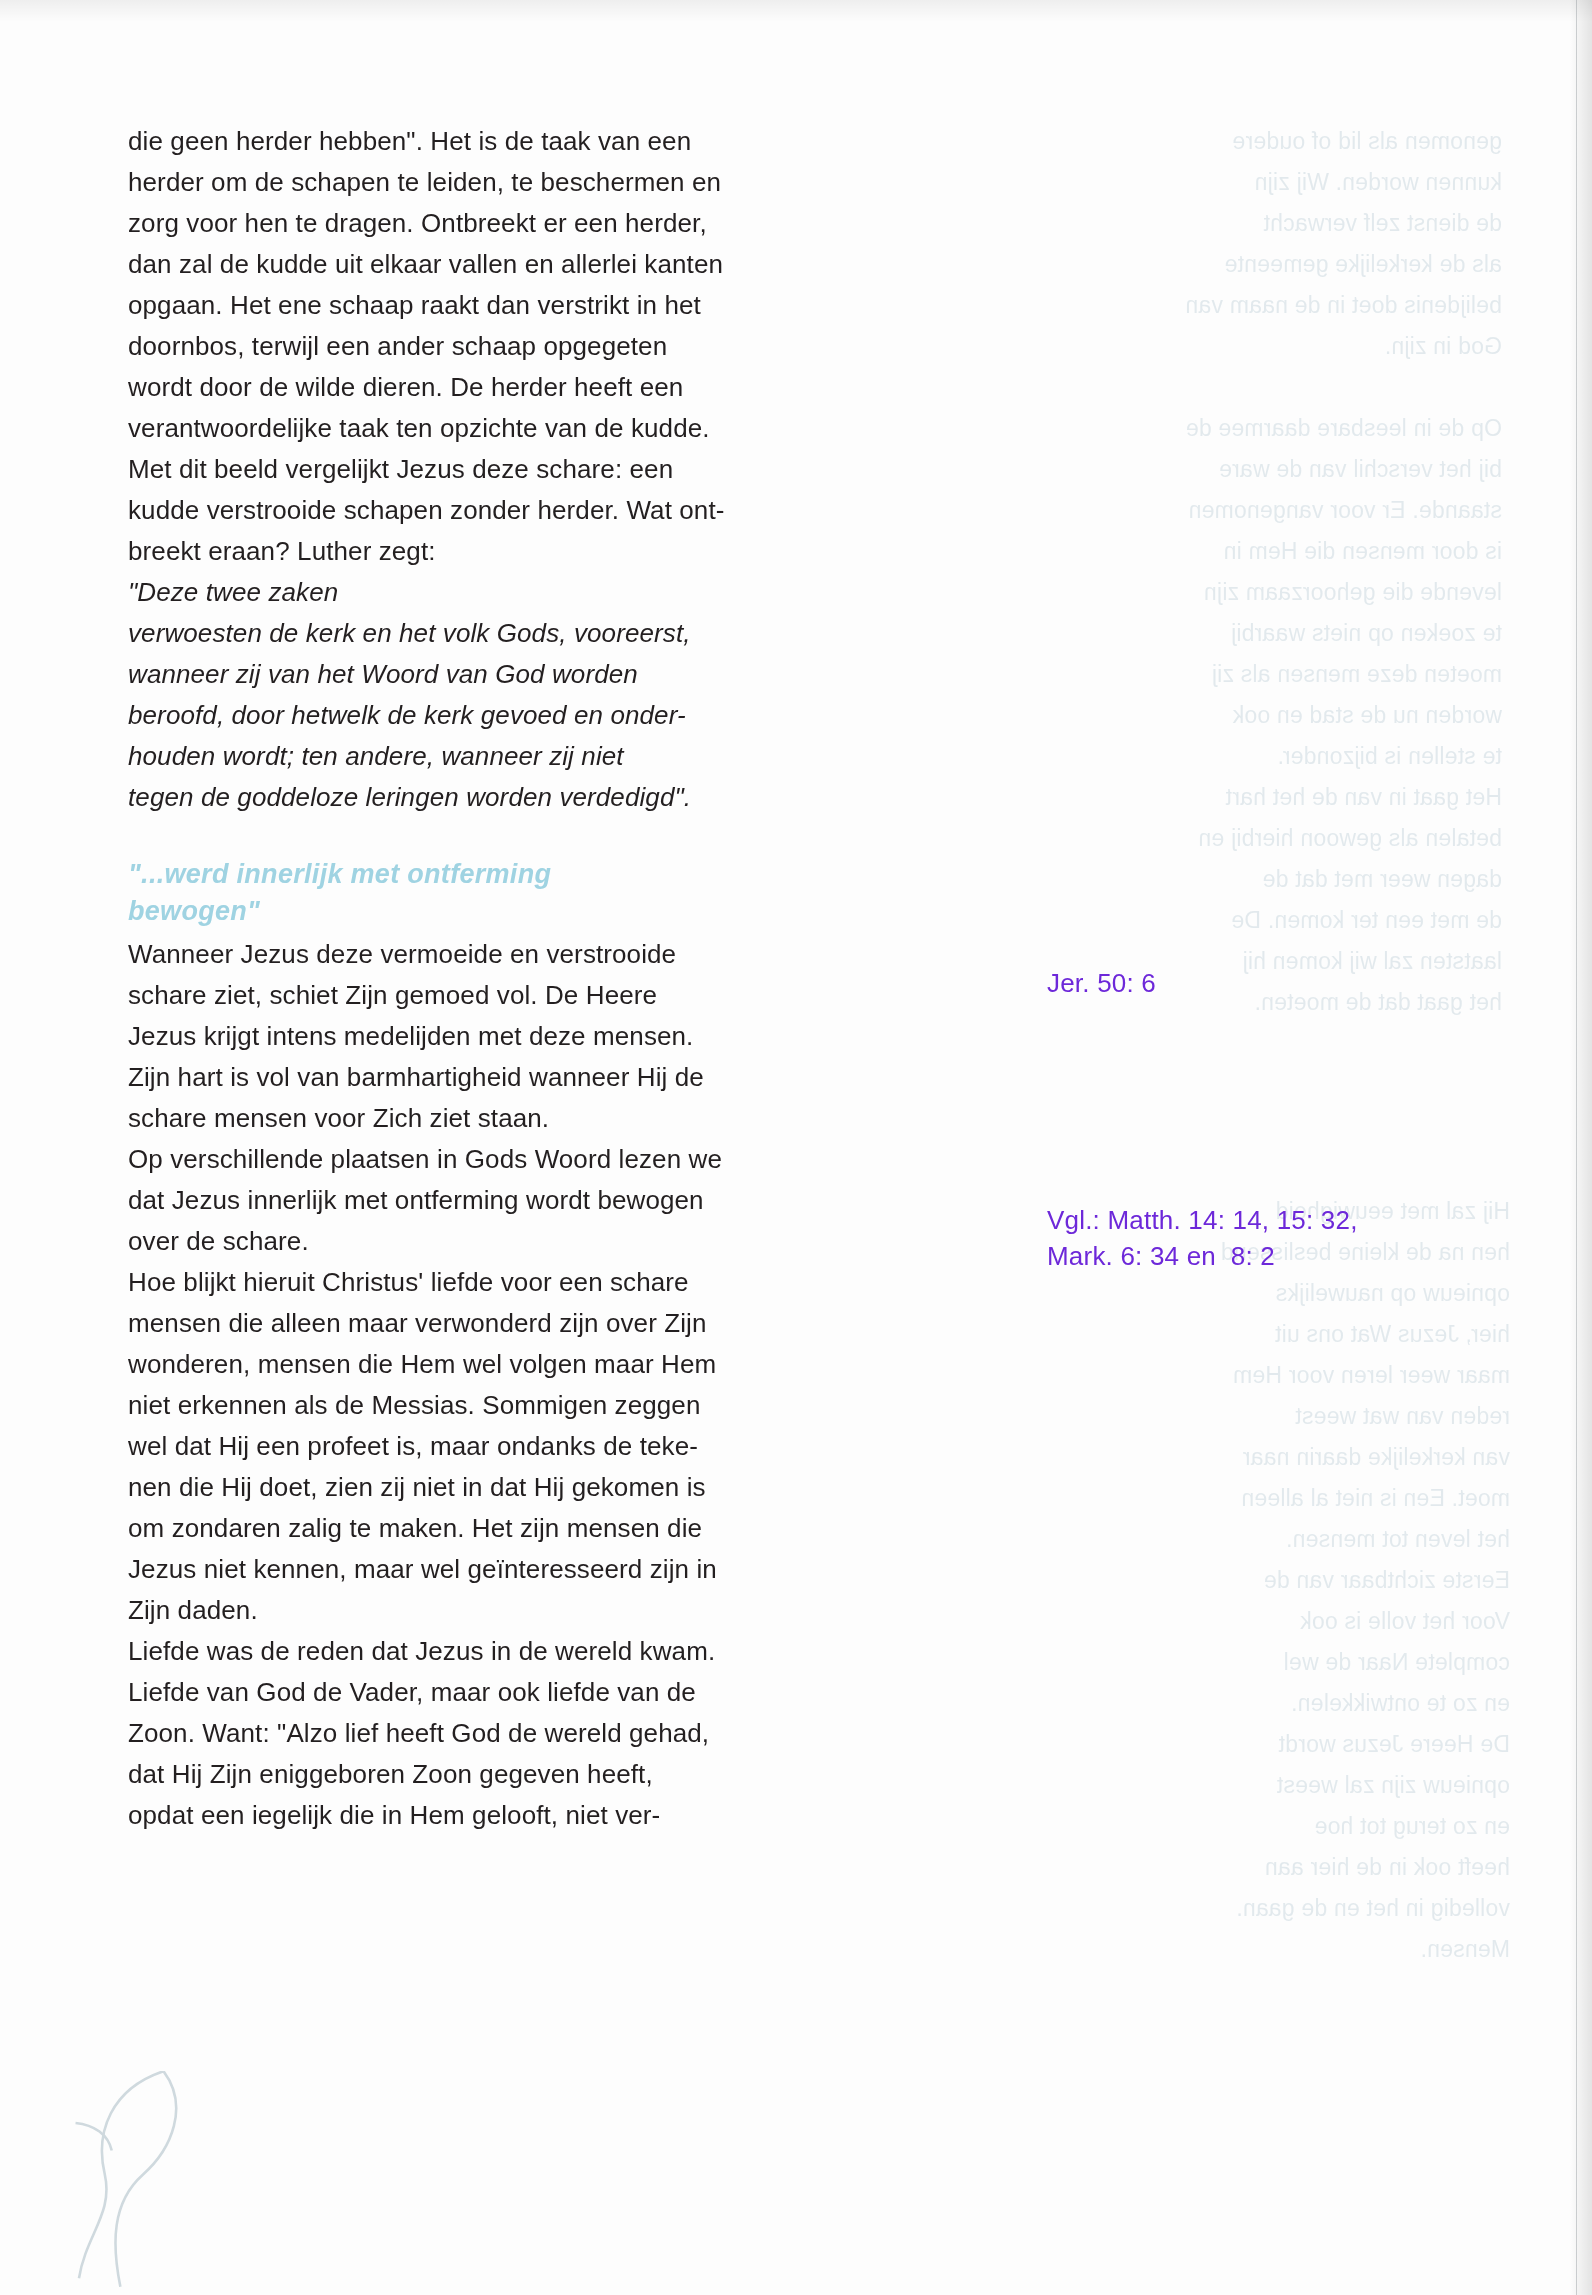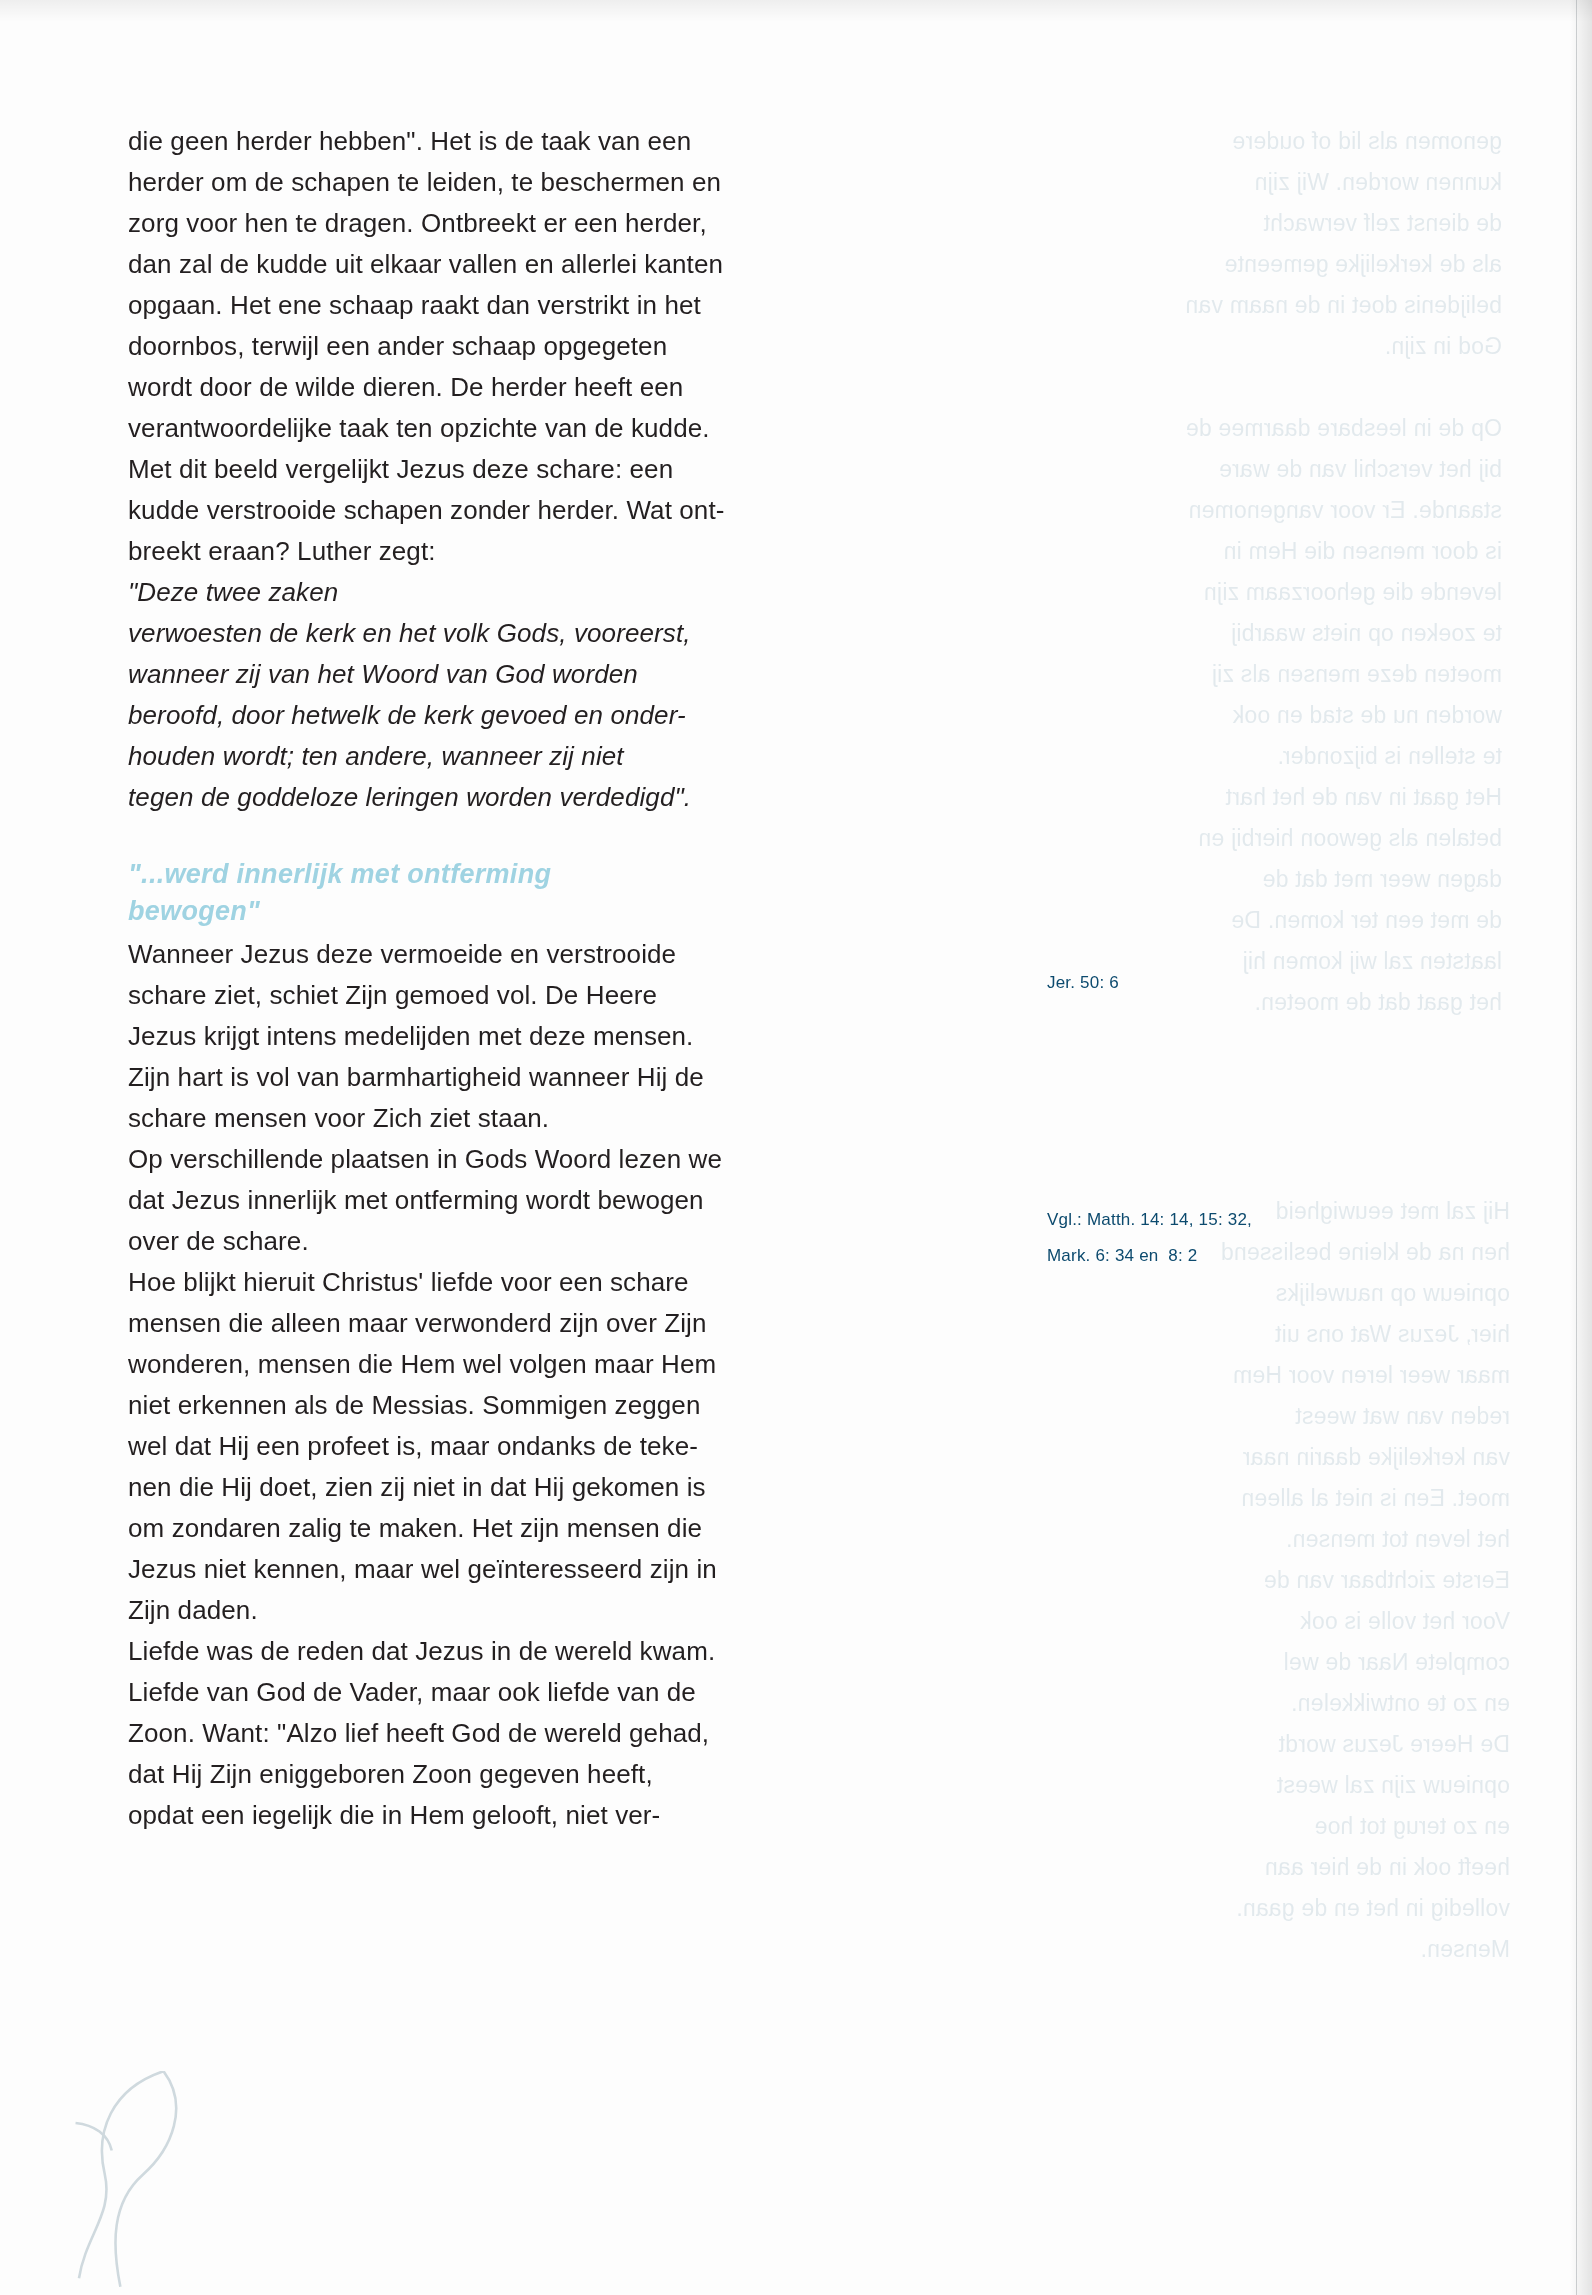--- a/index.html
+++ b/index.html
@@ -78,23 +78,23 @@
     font-style: italic;
     font-weight: bold;
     color: #9fd3e2;
     letter-spacing: 0.3px;
     white-space: pre-wrap;
   }
 
   
   .margin-note {
     position: absolute;
-    font-size: 17px;
+    font-size: 26px;
     line-height: 36px;
-    color: #0c4a6e;
+    color: #6d28d9;
     letter-spacing: 0.2px;
     white-space: pre-wrap;
   }
   #note-jer {
     left: 1047px;
     top: 965px;
   }
   #note-vgl {
     left: 1047px;
     top: 1202px;

